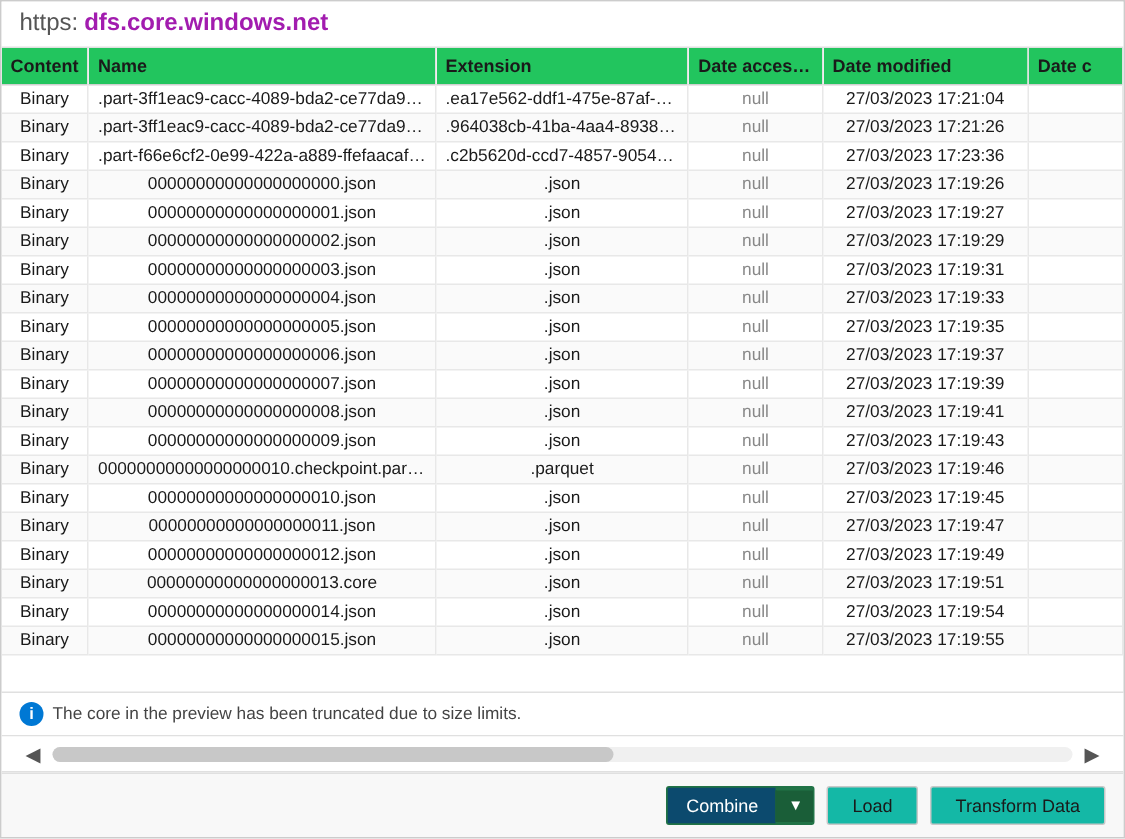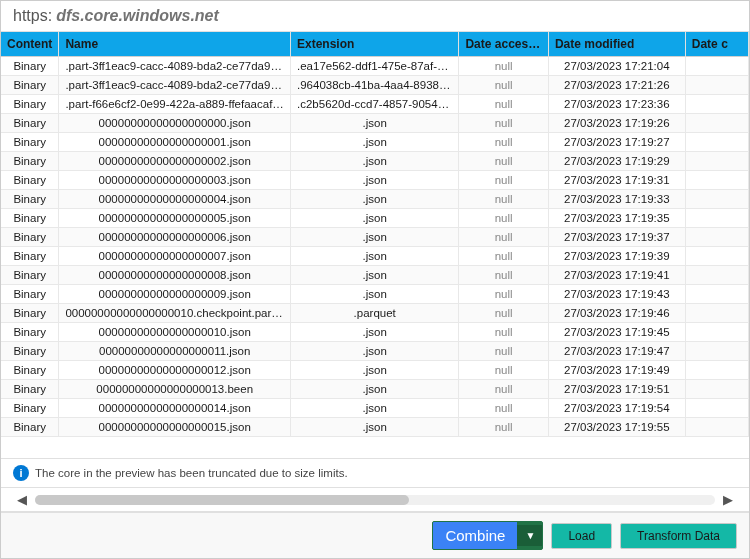--- a/index.html
+++ b/index.html
@@ -24,36 +24,35 @@
       display: flex;
       align-items: center;
       gap: 4px;
       flex-shrink: 0;
     }
     .title-bar .url-label {
       color: #555;
       font-weight: 400;
     }
     .title-bar .url-value {
-      color: #737373;
+      color: #a21caf;
       font-weight: 600;
-      font-style: italic;
     }
     .table-container {
       flex: 1;
       overflow: auto;
       border-bottom: 1px solid #e0e0e0;
     }
     table {
       width: 100%;
       border-collapse: collapse;
       table-layout: fixed;
     }
     thead tr {
-      background: #0ea5e9;
+      background: #22c55e;
       border-bottom: 1px solid #d0d0d0;
     }
     thead th {
       padding: 5px 6px;
       text-align: left;
       font-weight: 600;
       color: #1a1a1a;
       border-right: 1px solid #e0e0e0;
       white-space: nowrap;
       overflow: hidden;
@@ -163,23 +162,23 @@
       color: #fff;
       border-color: #217346;
       display: flex;
       align-items: center;
       gap: 0;
       padding: 0;
       overflow: hidden;
     }
     .btn-combine-main {
       padding: 5px 12px;
-      background: #3b82f6;
+      background: #0c4a6e;
       color: #fff;
-      font-size: 15px;
+      font-size: 12px;
       border: none;
       cursor: pointer;
     }
     .btn-combine-dropdown {
       padding: 5px 7px;
       background: #1a5e38;
       color: #fff;
       font-size: 10px;
       border: none;
       border-left: 1px solid #1a5e38;
@@ -340,21 +339,21 @@
         <tr>
           <td class="col-content">Binary</td>
           <td class="col-name">00000000000000000012.json</td>
           <td class="col-ext">.json</td>
           <td class="col-date-accessed null-val">null</td>
           <td class="col-date-modified">27/03/2023 17:19:49</td>
           <td class="col-date-c"></td>
         </tr>
         <tr>
           <td class="col-content">Binary</td>
-          <td class="col-name">00000000000000000013.been</td>
+          <td class="col-name">00000000000000000013.core</td>
           <td class="col-ext">.json</td>
           <td class="col-date-accessed null-val">null</td>
           <td class="col-date-modified">27/03/2023 17:19:51</td>
           <td class="col-date-c"></td>
         </tr>
         <tr>
           <td class="col-content">Binary</td>
           <td class="col-name">00000000000000000014.json</td>
           <td class="col-ext">.json</td>
           <td class="col-date-accessed null-val">null</td>

